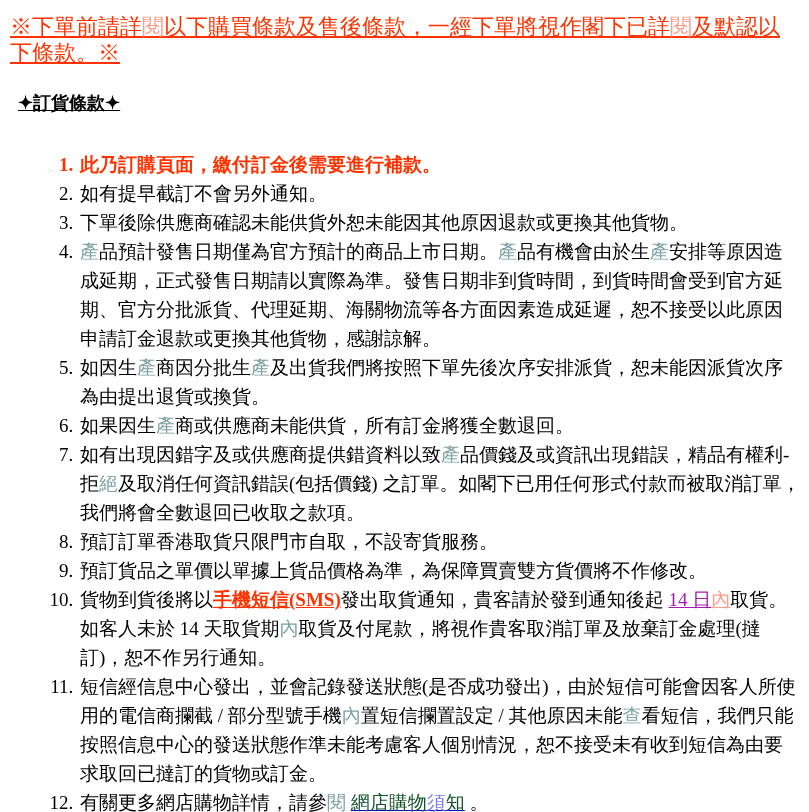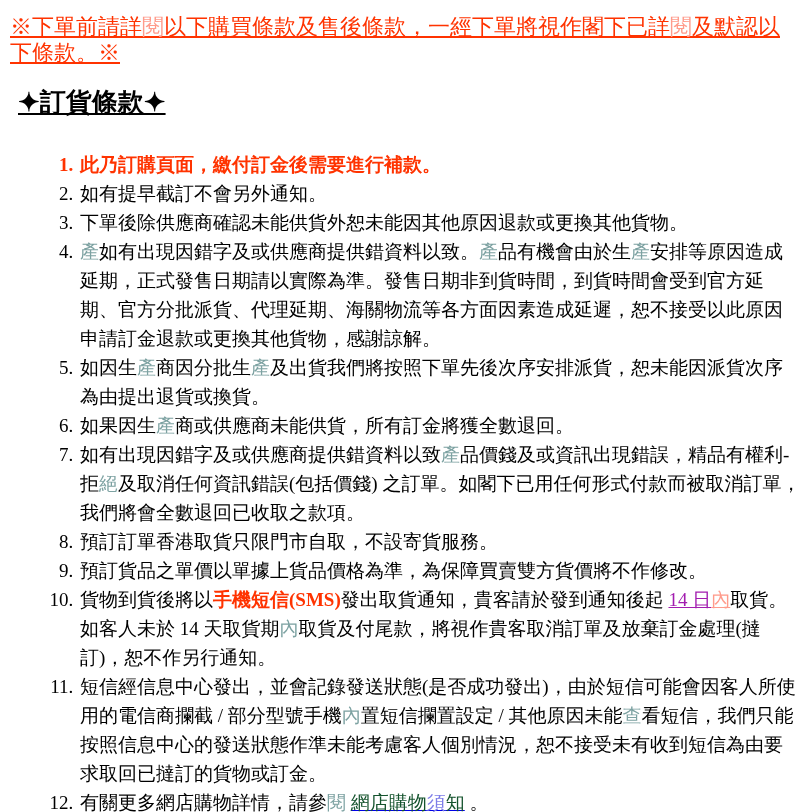--- a/index.html
+++ b/index.html
@@ -21,21 +21,21 @@
     font-size: 22px;
     line-height: 26px;
     font-weight: normal;
     color: #ff3300;
   }
   .title .u {
     text-decoration: underline;
   }
   .section-title {
     margin: 24px 0 0 10px;
-    font-size: 26px;
+    font-size: 18px;
     line-height: 26px;
     font-weight: bold;
     color: #000000;
   }
   .section-title .u {
     text-decoration: underline;
   }
   ol.terms {
     margin: 34px 0 0 0;
     padding: 0 0 0 70px;
@@ -52,21 +52,21 @@
   
   ol.terms li.em {
     color: #ff3300;
     font-weight: bold;
     margin-top: 32px;
   }
   
   .sg-plain {}
   .sg-fb-dark { color: #7da2a2; }          
   .sg-fb-red  { color: #ff9b8b; }          
-  .sg-sms     { color: #ff3300; font-weight: bold; }
+  .sg-sms     { color: #ff3300; font-weight: bold; text-decoration: underline; }
   .sg-red-u   { color: #a21caf; text-decoration: underline; }
   .sg-fb-red-u{ color: #ff9b8b; text-decoration: underline; }
   a.sg-link   { color: #0000e8; text-decoration: underline; cursor: pointer; }
   .sg-link    { color: #14532d; }
   .sg-fb-link { color: #7d7de8; }
 </style>
 </head>
 <body>
 
 <div class="title">
@@ -74,21 +74,21 @@
 </div>
 
 <div class="section-title">
   <span class="u">✦訂貨條款✦</span>
 </div>
 
 <ol class="terms">
     <li class="em"><span class="sg-plain">此乃訂購頁面，繳付訂金後需要進行補款。</span></li>
     <li><span class="sg-plain">如有提早截訂不會另外通知。</span></li>
     <li><span class="sg-plain">下單後除供應商確認未能供貨外恕未能因其他原因退款或更換其他貨物。</span></li>
-    <li><span class="sg-fb-dark">產</span><span class="sg-plain">如有出現因錯字及或供應商提供錯資料以致。</span><span class="sg-fb-dark">產</span><span class="sg-plain">品有機會由於生</span><span class="sg-fb-dark">產</span><span class="sg-plain">安排等原因造成延期，正式發售日期請以實際為準。發售日期非到貨時間，到貨時間會受到官方延期、官方分批派貨、代理延期、海關物流等各方面因素造成延遲，恕不接受以此原因申請訂金退款或更換其他貨物，感謝諒解。</span></li>
+    <li><span class="sg-fb-dark">產</span><span class="sg-plain">品預計發售日期僅為官方預計的商品上市日期。</span><span class="sg-fb-dark">產</span><span class="sg-plain">品有機會由於生</span><span class="sg-fb-dark">產</span><span class="sg-plain">安排等原因造成延期，正式發售日期請以實際為準。發售日期非到貨時間，到貨時間會受到官方延期、官方分批派貨、代理延期、海關物流等各方面因素造成延遲，恕不接受以此原因申請訂金退款或更換其他貨物，感謝諒解。</span></li>
     <li><span class="sg-plain">如因生</span><span class="sg-fb-dark">產</span><span class="sg-plain">商因分批生</span><span class="sg-fb-dark">產</span><span class="sg-plain">及出貨我們將按照下單先後次序安排派貨，恕未能因派貨次序為由提出退貨或換貨。</span></li>
     <li><span class="sg-plain">如果因生</span><span class="sg-fb-dark">產</span><span class="sg-plain">商或供應商未能供貨，所有訂金將獲全數退回。</span></li>
     <li><span class="sg-plain">如有出現因錯字及或供應商提供錯資料以致</span><span class="sg-fb-dark">產</span><span class="sg-plain">品價錢及或資訊出現錯誤，精品有權利-拒</span><span class="sg-fb-dark">絕</span><span class="sg-plain">及取消任何資訊錯誤(包括價錢) 之訂單。如閣下已用任何形式付款而被取消訂單，我們將會全數退回已收取之款項。</span></li>
     <li><span class="sg-plain">預訂訂單香港取貨只限門市自取，不設寄貨服務。</span></li>
     <li><span class="sg-plain">預訂貨品之單價以單據上貨品價格為準，為保障買賣雙方貨價將不作修改。</span></li>
     <li><span class="sg-plain">貨物到貨後將以</span><span class="sg-sms">手機短信(SMS)</span><span class="sg-plain">發出取貨通知，貴客請於發到通知後起 </span><span class="sg-red-u">14 日</span><span class="sg-fb-red-u">內</span><span class="sg-plain">取貨。如客人未於 14 天取貨期</span><span class="sg-fb-dark">內</span><span class="sg-plain">取貨及付尾款，將視作貴客取消訂單及放棄訂金處理(撻訂)，恕不作另行通知。</span></li>
     <li><span class="sg-plain">短信經信息中心發出，並會記錄發送狀態(是否成功發出)，由於短信可能會因客人所使用的電信商攔截 / 部分型號手機</span><span class="sg-fb-dark">內</span><span class="sg-plain">置短信攔置設定 / 其他原因未能</span><span class="sg-fb-dark">查</span><span class="sg-plain">看短信，我們只能按照信息中心的發送狀態作準未能考慮客人個別情況，恕不接受未有收到短信為由要求取回已撻訂的貨物或訂金。</span></li>
     <li><span class="sg-plain">有關更多網店購物詳情，請參</span><span class="sg-fb-dark">閱</span><span class="sg-plain"> </span><a href="#" class="sg-link"><span class="sg-link">網店購物</span><span class="sg-fb-link">須</span><span class="sg-link">知</span></a><span class="sg-plain"> 。</span></li>
   </ol>
 

